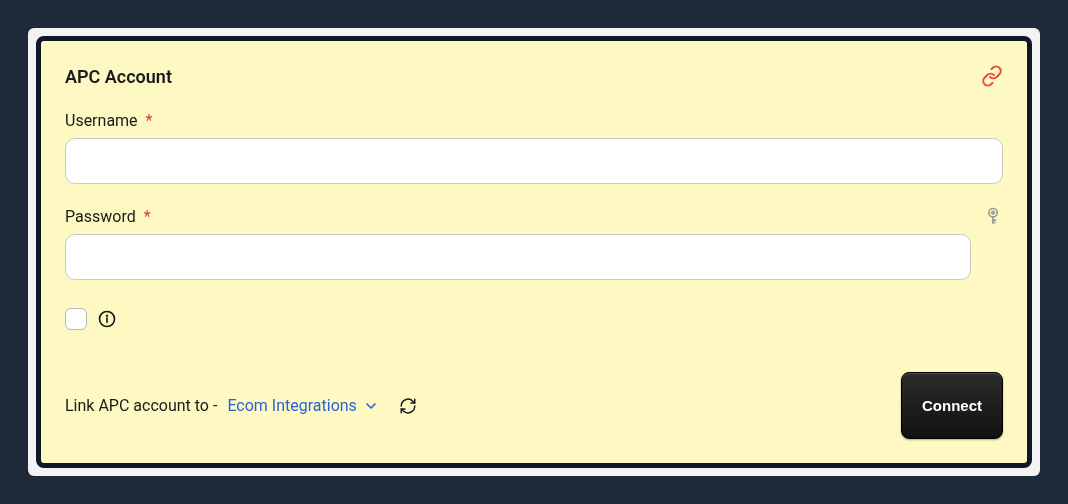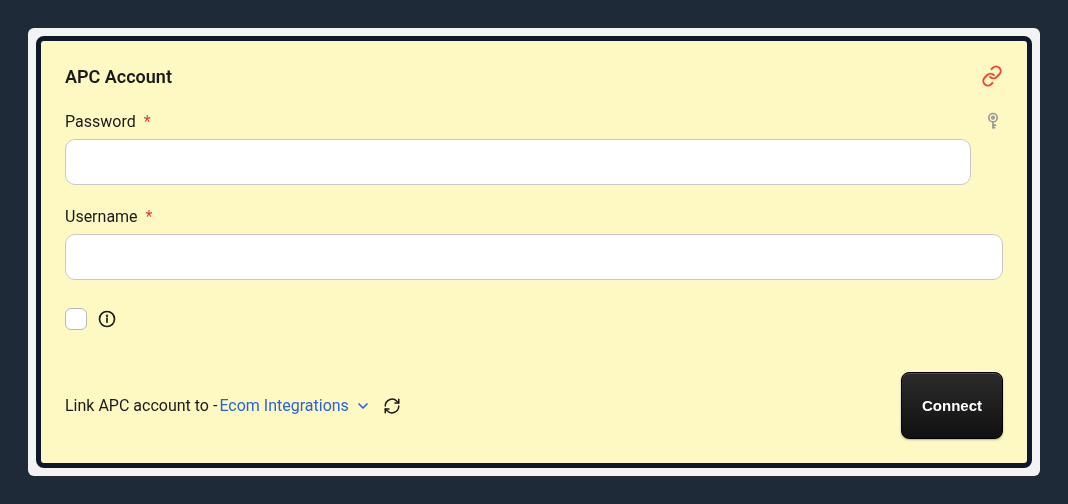--- a/index.html
+++ b/index.html
@@ -108,21 +108,21 @@
     }
     .footer {
       display: flex;
       justify-content: space-between;
       align-items: center;
       margin-top: auto;
     }
     .link-row {
       display: flex;
       align-items: center;
-      gap: 2px;
+      gap: 10px;
       font-size: 16px;
       color: #1a1a1a;
     }
     .account-link {
       color: #2963d6;
       cursor: pointer;
       display: inline-flex;
       align-items: center;
       gap: 6px;
       justify-content: space-between;
@@ -156,20 +156,30 @@
   <div class="card">
 
     <div class="header">
       <h2 class="title">APC Account</h2>
       <span class="link-icon">
         <svg width="22" height="22" viewBox="0 0 24 24" fill="none" stroke="currentColor" stroke-width="2.2" stroke-linecap="round" stroke-linejoin="round">
           <path d="M10 13a5 5 0 0 0 7.07 0l3-3a5 5 0 0 0-7.07-7.07l-1.5 1.5"></path>
           <path d="M14 11a5 5 0 0 0-7.07 0l-3 3a5 5 0 0 0 7.07 7.07l1.5-1.5"></path>
         </svg>
       </span>
+    </div>
+
+    <div class="field">
+      <div class="label-row">
+        <div>
+          <span class="label">Username</span>
+          <span class="required">*</span>
+        </div>
+      </div>
+      <input type="text" class="text-input" value="" style="">
     </div>
 
     <div class="field">
       <div class="label-row">
         <div>
           <span class="label">Password</span>
           <span class="required">*</span>
         </div>
         <span class="key-icon">
           <svg width="20" height="20" viewBox="0 0 24 24" fill="none" stroke="currentColor" stroke-width="2" stroke-linecap="round" stroke-linejoin="round">
@@ -177,30 +187,20 @@
             <circle cx="12" cy="8" r="1.5"></circle>
             <path d="M12 13v7"></path>
             <path d="M12 17h3"></path>
             <path d="M12 20h2"></path>
           </svg>
         </span>
       </div>
       <div class="password-wrap">
         <input type="password" class="text-input" style="max-width: calc(100% - 32px);" value="">
       </div>
-    </div>
-
-    <div class="field">
-      <div class="label-row">
-        <div>
-          <span class="label">Username</span>
-          <span class="required">*</span>
-        </div>
-      </div>
-      <input type="text" class="text-input" value="" style="">
     </div>
 
     <div class="checkbox-row">
       <div class="checkbox"></div>
       <span class="info-icon">
         <svg width="20" height="20" viewBox="0 0 24 24" fill="none" stroke="currentColor" stroke-width="2" stroke-linecap="round" stroke-linejoin="round">
           <circle cx="12" cy="12" r="9"></circle>
           <line x1="12" y1="11" x2="12" y2="16"></line>
           <circle cx="12" cy="8" r="0.5" fill="currentColor"></circle>
         </svg>

